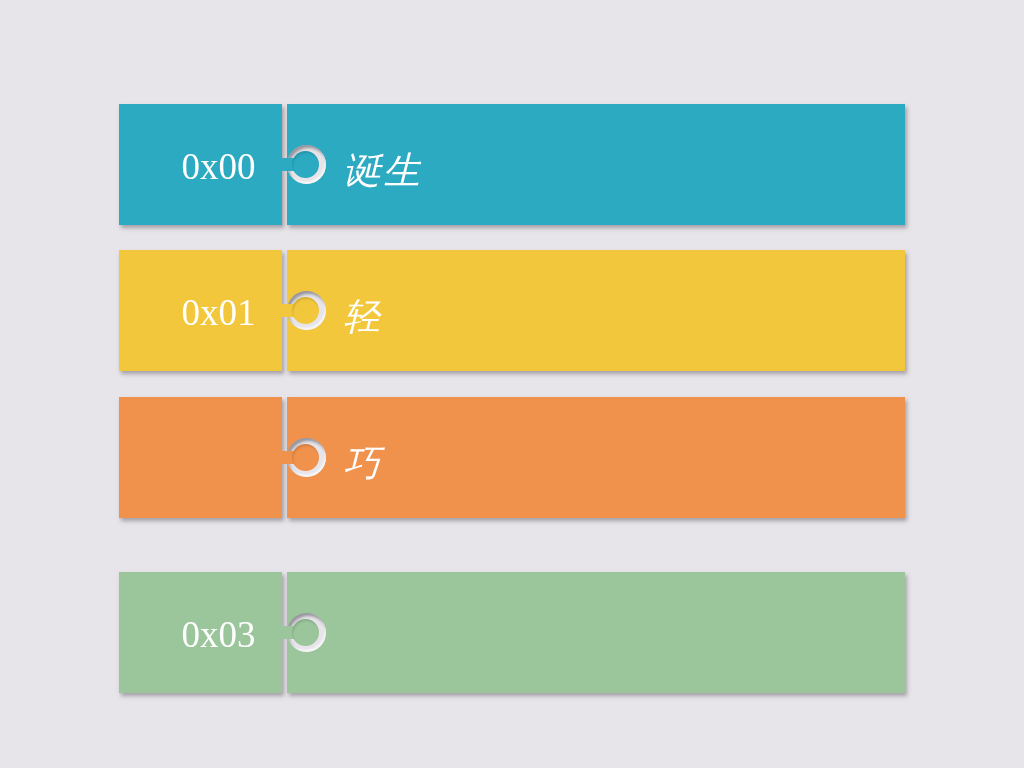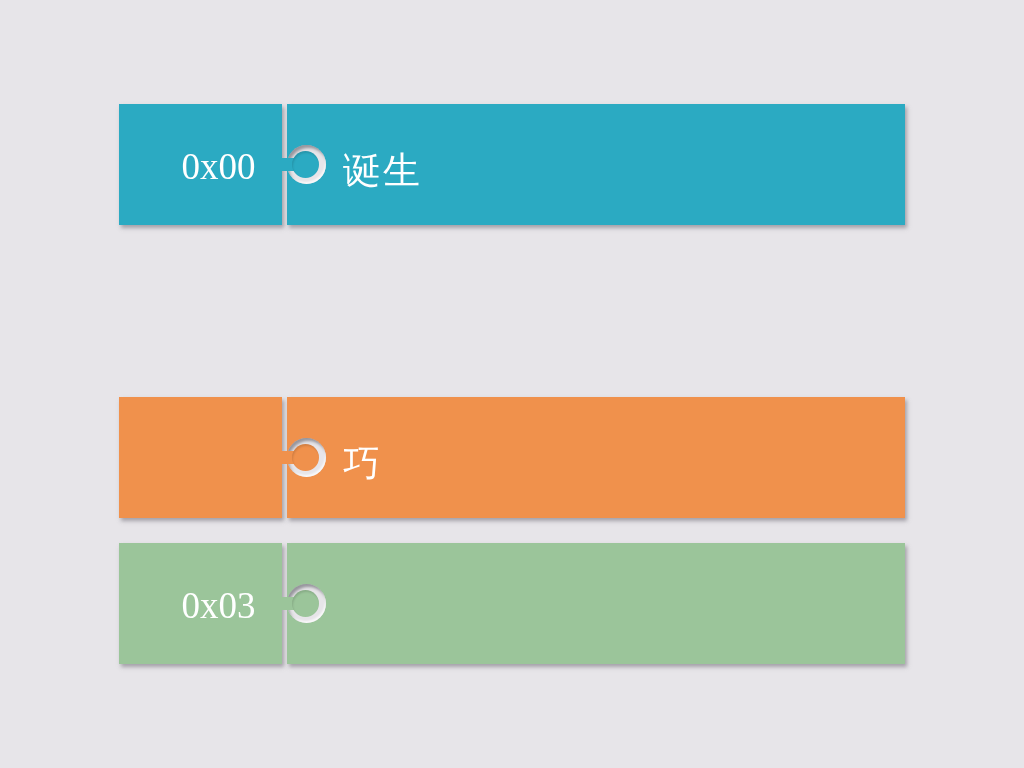--- a/index.html
+++ b/index.html
@@ -16,21 +16,21 @@
   }
   .puzzle-row {
     position: absolute;
     left: 119px;
     width: 734px;
     height: 121px;
   }
   .puzzle-row.r0 { top: 104px; }
   .puzzle-row.r1 { top: 250px; }
   .puzzle-row.r2 { top: 397px; }
-  .puzzle-row.r3 { top: 543px; }
+  .puzzle-row.r3 { top: 572px; }
 
   .piece {
     position: absolute;
     top: 0;
     height: 100%;
     z-index: 1;
     box-shadow: 2px 3px 4px rgba(107, 104, 114, 0.55);
   }
   .piece-left  { left: 0;     width: 163px; }
   .piece-right { left: 168px; width: 618px; }
@@ -92,37 +92,47 @@
     display: flex;
     align-items: center;
     box-sizing: border-box;
     padding-left: 56px;
     padding-top: 13px;
     color: #FFFFFF;
     font-size: 37px;
     letter-spacing: 3px;
     z-index: 5;
     white-space: nowrap;
+    font-style: italic;
   }
 </style>
 </head>
 <body>
 
 <div class="slide">
 
   <div class="puzzle-row r0">
     <div class="piece piece-left" style="background-color: rgb(43, 170, 194);"></div>
     <div class="piece piece-right" style="background-color: rgb(43, 170, 194);"></div>
     <div class="hole"></div>
     <div class="neck" style="background-color: rgb(43, 170, 194);"></div>
     <div class="knob" style="background-color: rgb(43, 170, 194);"></div>
     <div class="label-text">0x00</div>
     <div class="content-text">诞生</div>
   </div>
 
+  <div class="puzzle-row r1">
+    <div class="piece piece-left" style="background-color: rgb(243, 199, 59);"></div>
+    <div class="piece piece-right" style="background-color: rgb(243, 199, 59);"></div>
+    <div class="hole"></div>
+    <div class="neck" style="background-color: rgb(243, 199, 59);"></div>
+    <div class="knob" style="background-color: rgb(243, 199, 59);"></div>
+    <div class="label-text">0x01</div>
+    <div class="content-text">轻</div>
+  </div>
 
   <div class="puzzle-row r2">
     <div class="piece piece-left" style="background-color: rgb(240, 145, 76);"></div>
     <div class="piece piece-right" style="background-color: rgb(240, 145, 76);"></div>
     <div class="hole"></div>
     <div class="neck" style="background-color: rgb(240, 145, 76);"></div>
     <div class="knob" style="background-color: rgb(240, 145, 76);"></div>
     <div class="content-text">巧</div>
   </div>
 

